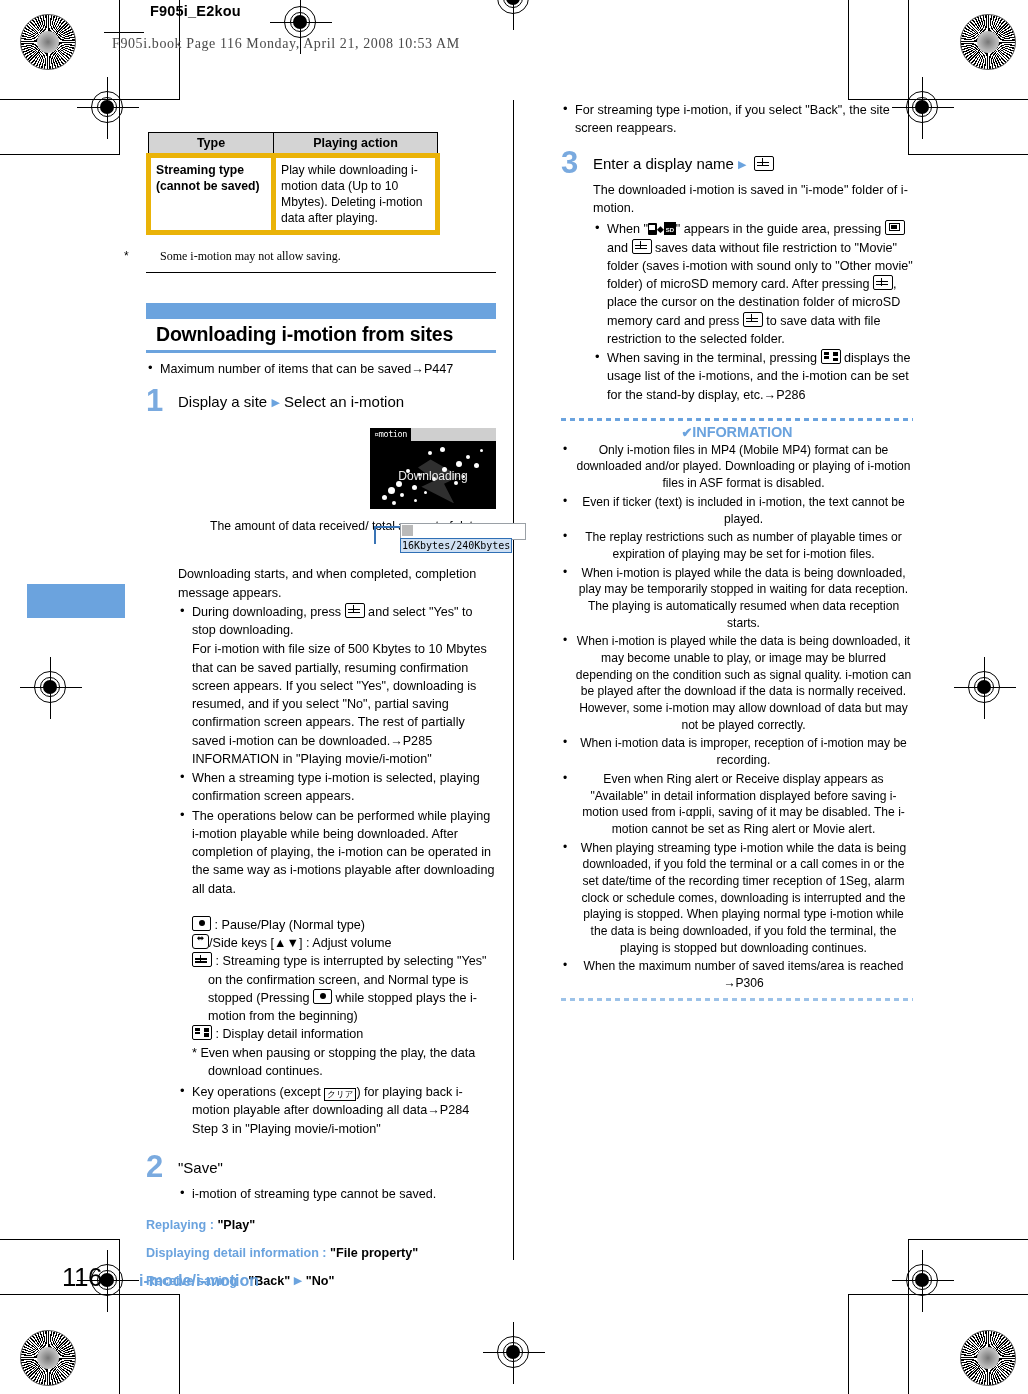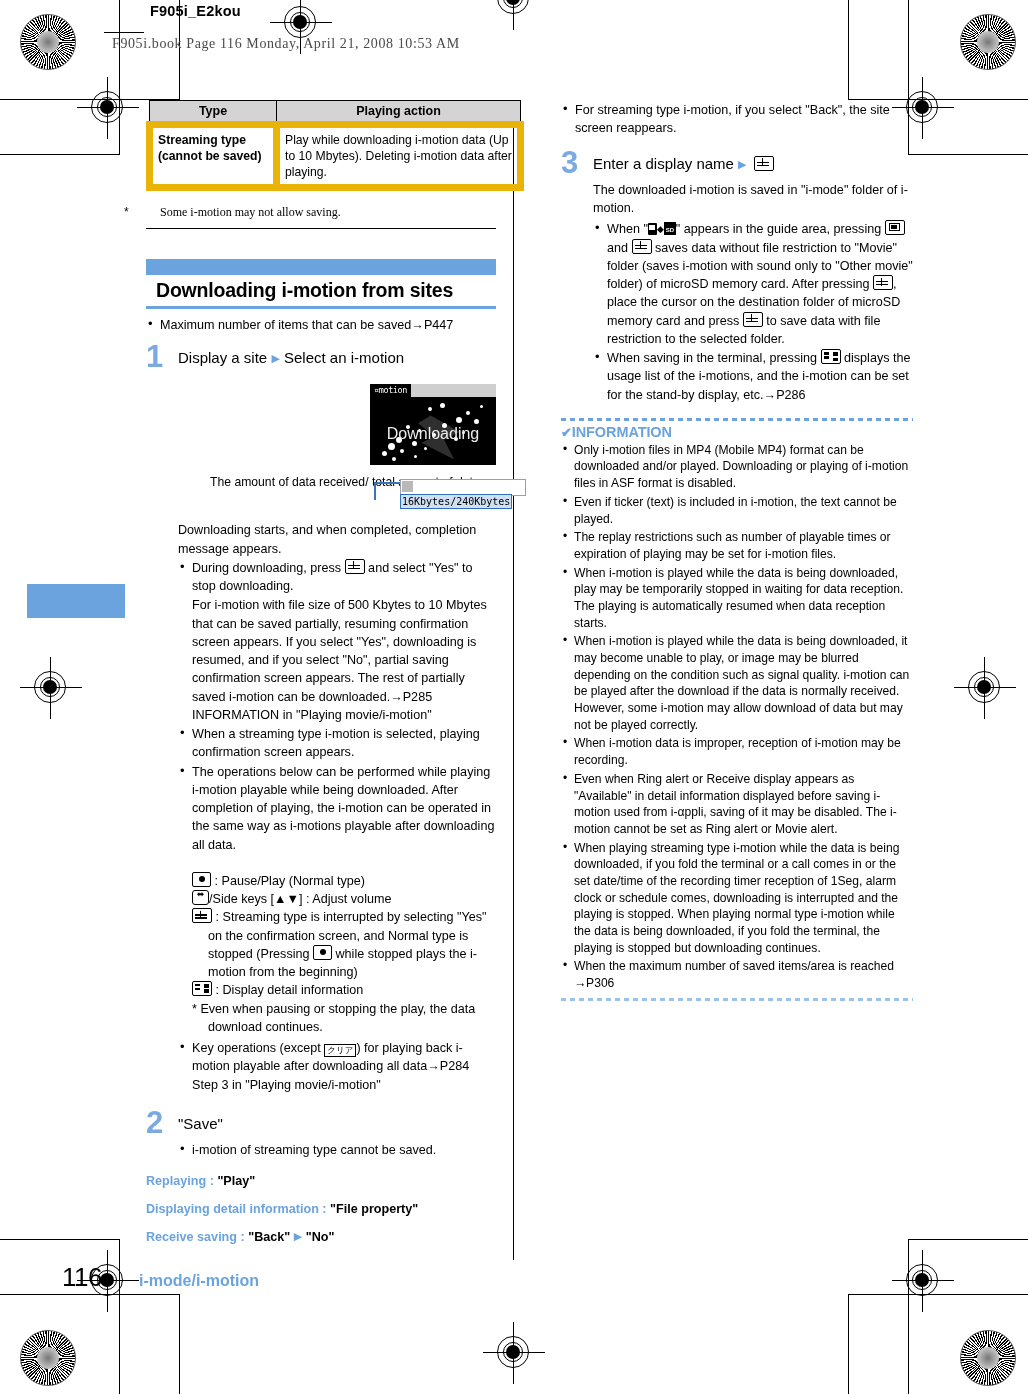--- a/index.html
+++ b/index.html
@@ -31,23 +31,23 @@
   .book-line{position:absolute;left:112px;top:36px;font-family:"Liberation Serif",serif;font-size:14px;color:#4a4a4a;letter-spacing:.6px;white-space:nowrap;}
   .book-rule{position:absolute;left:104px;top:32px;width:40px;height:1px;background:#000;}
   .col-left{position:absolute;left:146px;top:100px;width:350px;}
   .col-right{position:absolute;left:548px;top:100px;width:352px;margin-left:13px;}
   .col-divider{position:absolute;left:513px;top:100px;width:1px;height:1160px;background:#000;}
 
   
   .side-tab{position:absolute;left:27px;top:584px;width:98px;height:34px;background:#6ba3de;}
 
   
-  table.spec{border-collapse:collapse;width:378px;font-size:12.2px;}
+  table.spec{border-collapse:collapse;width:294px;font-size:12.2px;margin-top:32px;}
   table.spec th{background:#d4d4d4;border:1px solid #000;font-weight:bold;text-align:center;padding:3px 4px;font-size:12.5px;}
-  table.spec td{border:7px solid #eab308;padding:4px 5px;vertical-align:top;line-height:1.32;}
+  table.spec td{border:5px solid #eab308;padding:4px 5px;vertical-align:top;line-height:1.32;}
   table.spec td.t{font-weight:bold;width:110px;}
   .fnote{font-family:"Liberation Serif",serif;font-size:12px;margin-top:14px;padding-left:22px;text-indent:-22px;line-height:1.3;}
   .fnote .ast{display:inline-block;width:14px;font-family:"Liberation Sans",sans-serif;}
   .rule-under{width:350px;height:1px;background:#000;margin-top:7px;}
 
   
   .sec-band{width:350px;height:16px;background:#6ba3de;margin-top:30px;}
   .sec-title{font-size:19.5px;font-weight:bold;padding:4px 0 4px 10px;letter-spacing:-.2px;}
   .sec-rule{width:350px;height:3px;background:#6ba3de;}
 
@@ -92,21 +92,21 @@
   .g-arrows{display:inline-block;font-size:9px;vertical-align:1px;}
   .g-sd{display:inline-block;width:12px;height:13px;background:#000;vertical-align:-2px;position:relative;}
   .g-sd:after{content:"SD";position:absolute;left:0;top:5px;width:100%;text-align:center;color:#fff;font-size:6px;line-height:7px;font-weight:bold;}
 
   
   .shot{position:relative;width:126px;margin:16px 0 0 auto;}
   .shot .bar{height:13px;background:#cfcfcf;position:relative;}
   .shot .bar .lbl{position:absolute;left:0;top:0;height:13px;background:#000;color:#fff;font-size:8.5px;
       line-height:13px;padding:0 4px;font-family:"DejaVu Sans Mono",monospace;letter-spacing:-.4px;}
   .shot .scr{height:68px;background:#000;position:relative;overflow:hidden;}
-  .shot .scr .txt{position:absolute;left:0;top:28px;width:100%;text-align:center;color:#ededed;font-size:16px;
+  .shot .scr .txt{position:absolute;left:0;top:28px;width:100%;text-align:center;color:#ededed;font-size:12px;
       font-family:"Liberation Sans",sans-serif;}
   .dotstar{position:absolute;background:#fff;border-radius:50%;}
   .shot .grayzig{position:absolute;left:48px;top:18px;width:42px;height:44px;background:#555;opacity:.55;
       clip-path:polygon(30% 0,100% 38%,62% 55%,86% 100%,8% 62%,40% 48%,0 18%);}
 
   
   .callout{position:relative;width:350px;height:42px;margin-top:10px;}
   .callout .lbl{position:absolute;left:32px;top:0;font-size:12.2px;line-height:1.28;}
   .callout .pbar{position:absolute;left:222px;top:4px;width:124px;height:15px;border:1px solid #9aa0a6;background:#fff;}
   .callout .pbar i{position:absolute;left:1px;top:1px;width:11px;height:11px;background:#b9b9b9;display:block;}
@@ -114,21 +114,21 @@
       font-family:"DejaVu Sans Mono",monospace;font-size:10px;line-height:13px;padding:0 1px;color:#000;white-space:nowrap;}
   .callout .ell{position:absolute;left:196px;top:7px;width:28px;height:1.6px;background:#3a74b5;}
   .callout .elv{position:absolute;left:196px;top:7px;width:1.6px;height:18px;background:#3a74b5;}
 
   
   .opline{font-size:12.6px;margin-top:10px;line-height:1.4;}
   .opline .lab{color:#6ba3de;font-weight:bold;}
   .opline .val{font-weight:bold;color:#000;}
 
   
-  .infoblock{margin-top:14px;}
+  .infoblock{margin-top:14px;text-align:center;}
   .dashrule{width:352px;height:3px;
      background-image:repeating-linear-gradient(to right,#6ba3de 0 5px,transparent 5px 9px);}
   .dashrule.mix{background-image:repeating-linear-gradient(to right,#9cc2e8 0 5px,transparent 5px 9px);}
   .info-hd{color:#6ba3de;font-weight:bold;font-size:14.5px;margin:3px 0 2px 0;letter-spacing:-.1px;}
   .info-hd .ck{font-size:13px;}
   ul.info{list-style:none;margin:0;padding:0;}
   ul.info>li{position:relative;padding-left:13px;font-size:12.1px;line-height:1.38;margin-top:2px;}
   ul.info>li:before{content:"\2022";position:absolute;left:2px;top:-1px;font-size:12px;}
 
   

